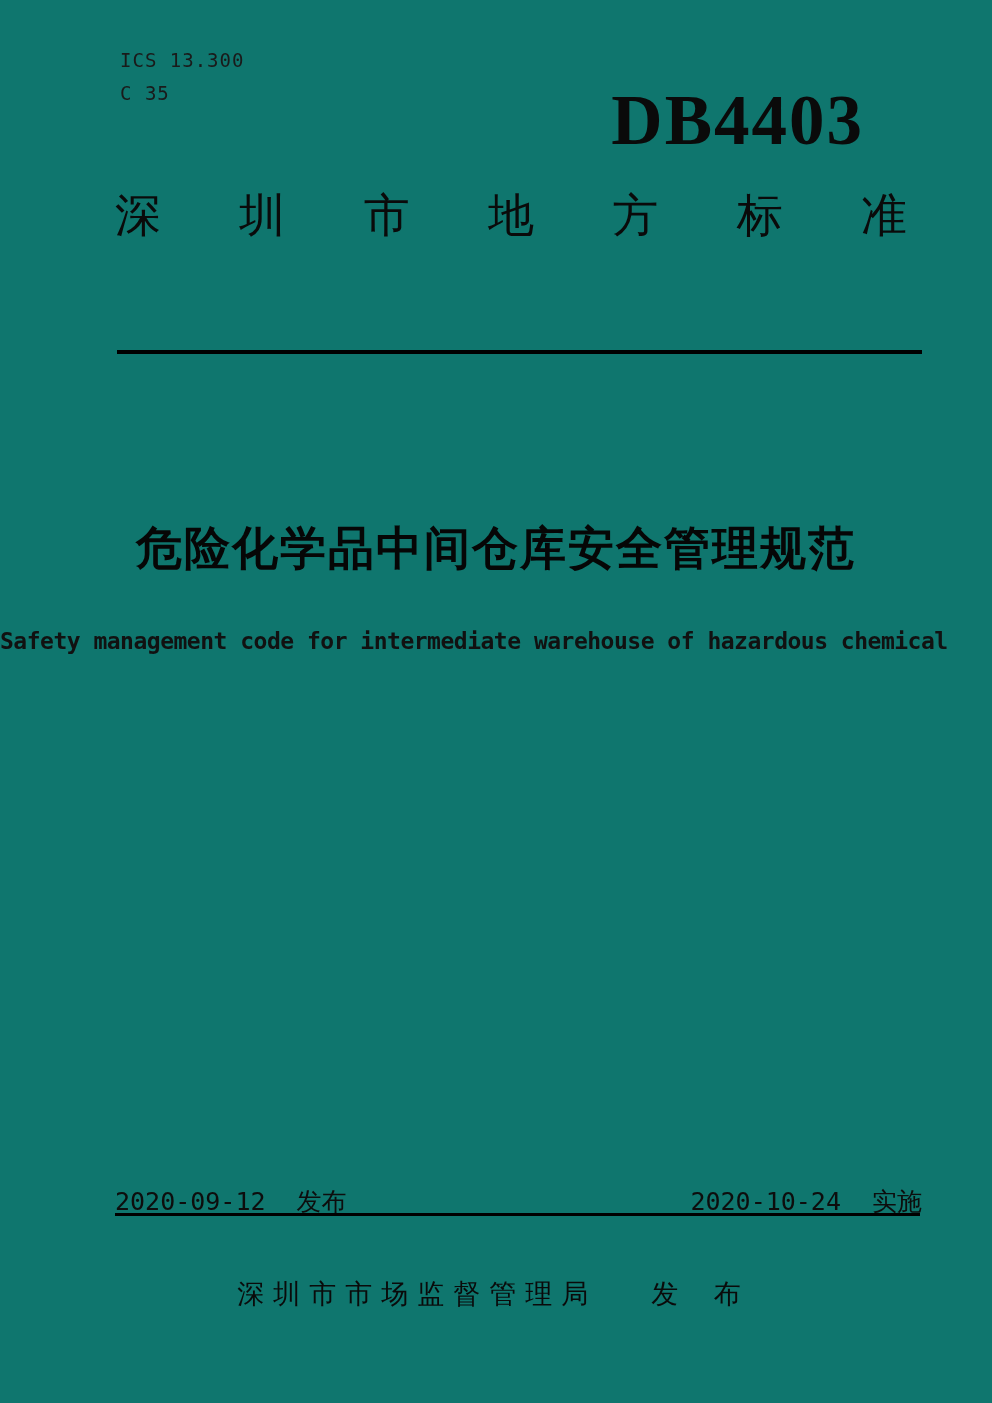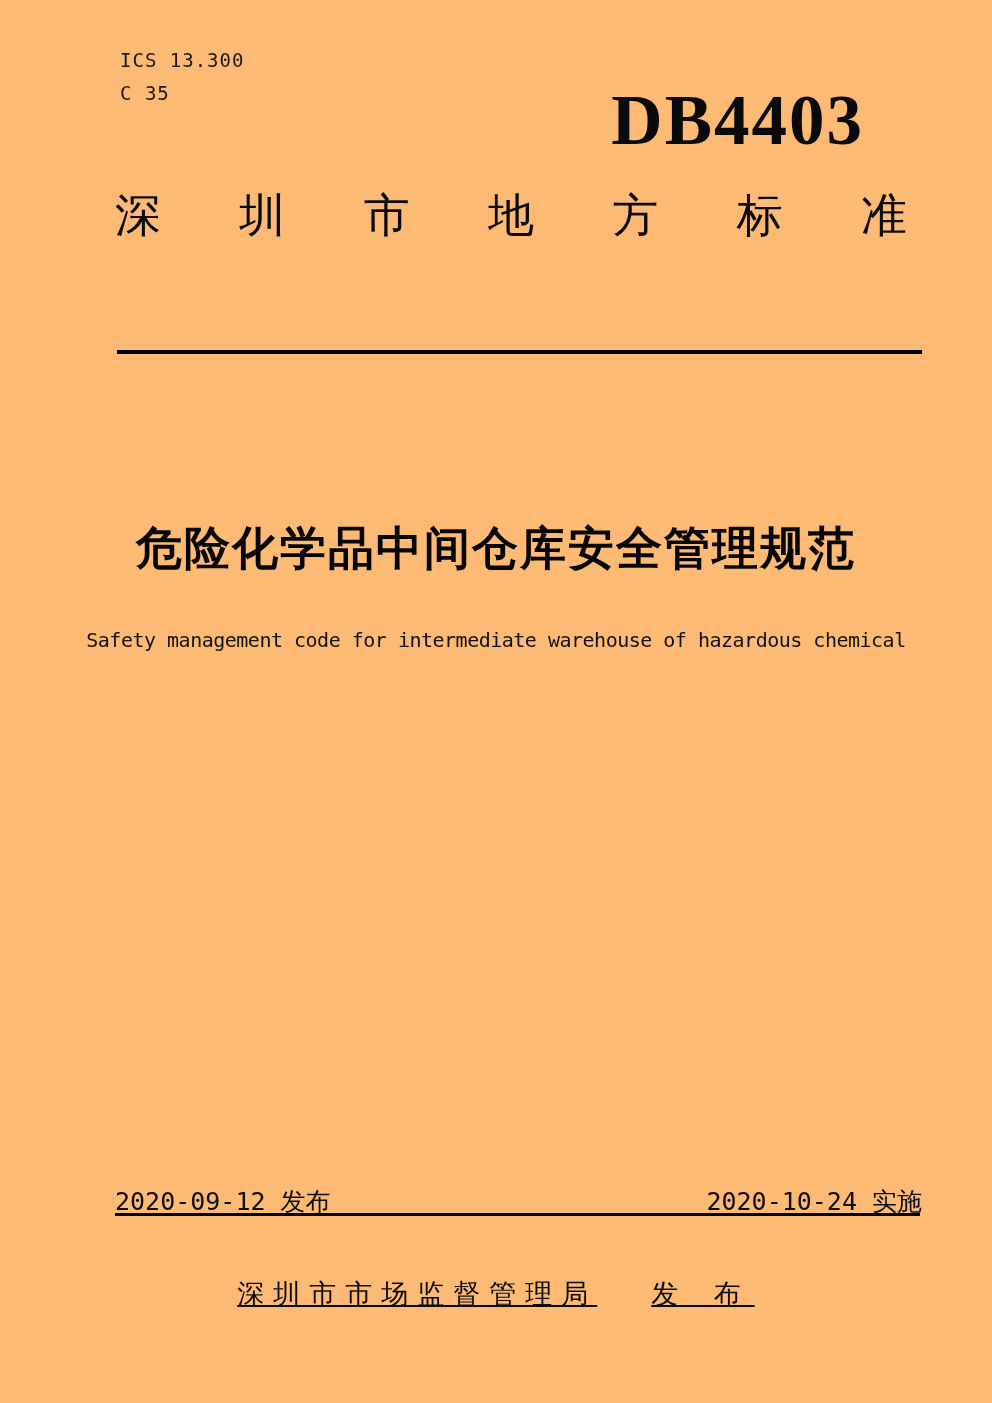--- a/index.html
+++ b/index.html
@@ -2,21 +2,21 @@
 <html><head>
 <meta charset="utf-8">
 <style>
   * { margin: 0; padding: 0; box-sizing: border-box; }
   html, body { background: #e8e8e8; }
   .page {
     position: relative;
     width: 992px;
     height: 1403px;
     margin: 0 auto;
-    background: #fdba74;
+    background: #0f766e;
     color: #111111;
     font-family: "Liberation Sans", sans-serif;
     overflow: hidden;
   }
   .mono { font-family: "DejaVu Sans Mono", "Liberation Mono", monospace; }
 
   .ics-block {
     position: absolute;
     left: 120px;
     top: 44px;
@@ -78,58 +78,58 @@
     font-weight: 700;
     letter-spacing: 2px;
     color: #060606;
   }
 
   .title-en {
     position: absolute;
     left: 0;
     top: 628px;
     width: 100%;
-    text-align: center;
-    font-size: 20px;
+    text-align: left;
+    font-size: 23px;
     letter-spacing: -0.5px;
     color: #111111;
+    font-weight: bold;
   }
 
   .date-row {
     position: absolute;
     left: 115px;
     top: 1185px;
     width: 807px;
     display: flex;
     justify-content: space-between;
     font-size: 25px;
     color: #0d0d0d;
   }
-  .date-row .cn { font-family: Liberation Serif, serif; }
+  .date-row .cn { font-family: Liberation Serif, serif; margin-left: 16px; }
 
   .rule-bottom {
     position: absolute;
     left: 115px;
     top: 1213px;
     width: 805px;
     height: 3px;
     background: #000000;
   }
 
   .publisher-row {
     position: absolute;
     left: 0;
     top: 1276px;
     width: 100%;
     display: flex;
     justify-content: center;
     align-items: baseline;
     font-size: 27px;
     color: #0a0a0a;
-    text-decoration: underline;
   }
   .publisher-name { letter-spacing: 9px; }
   .publish-label  { margin-left: 54px; letter-spacing: 14px; }
 </style>
 </head>
 <body>
 
 <div class="page">
 
   <div class="ics-block mono">

